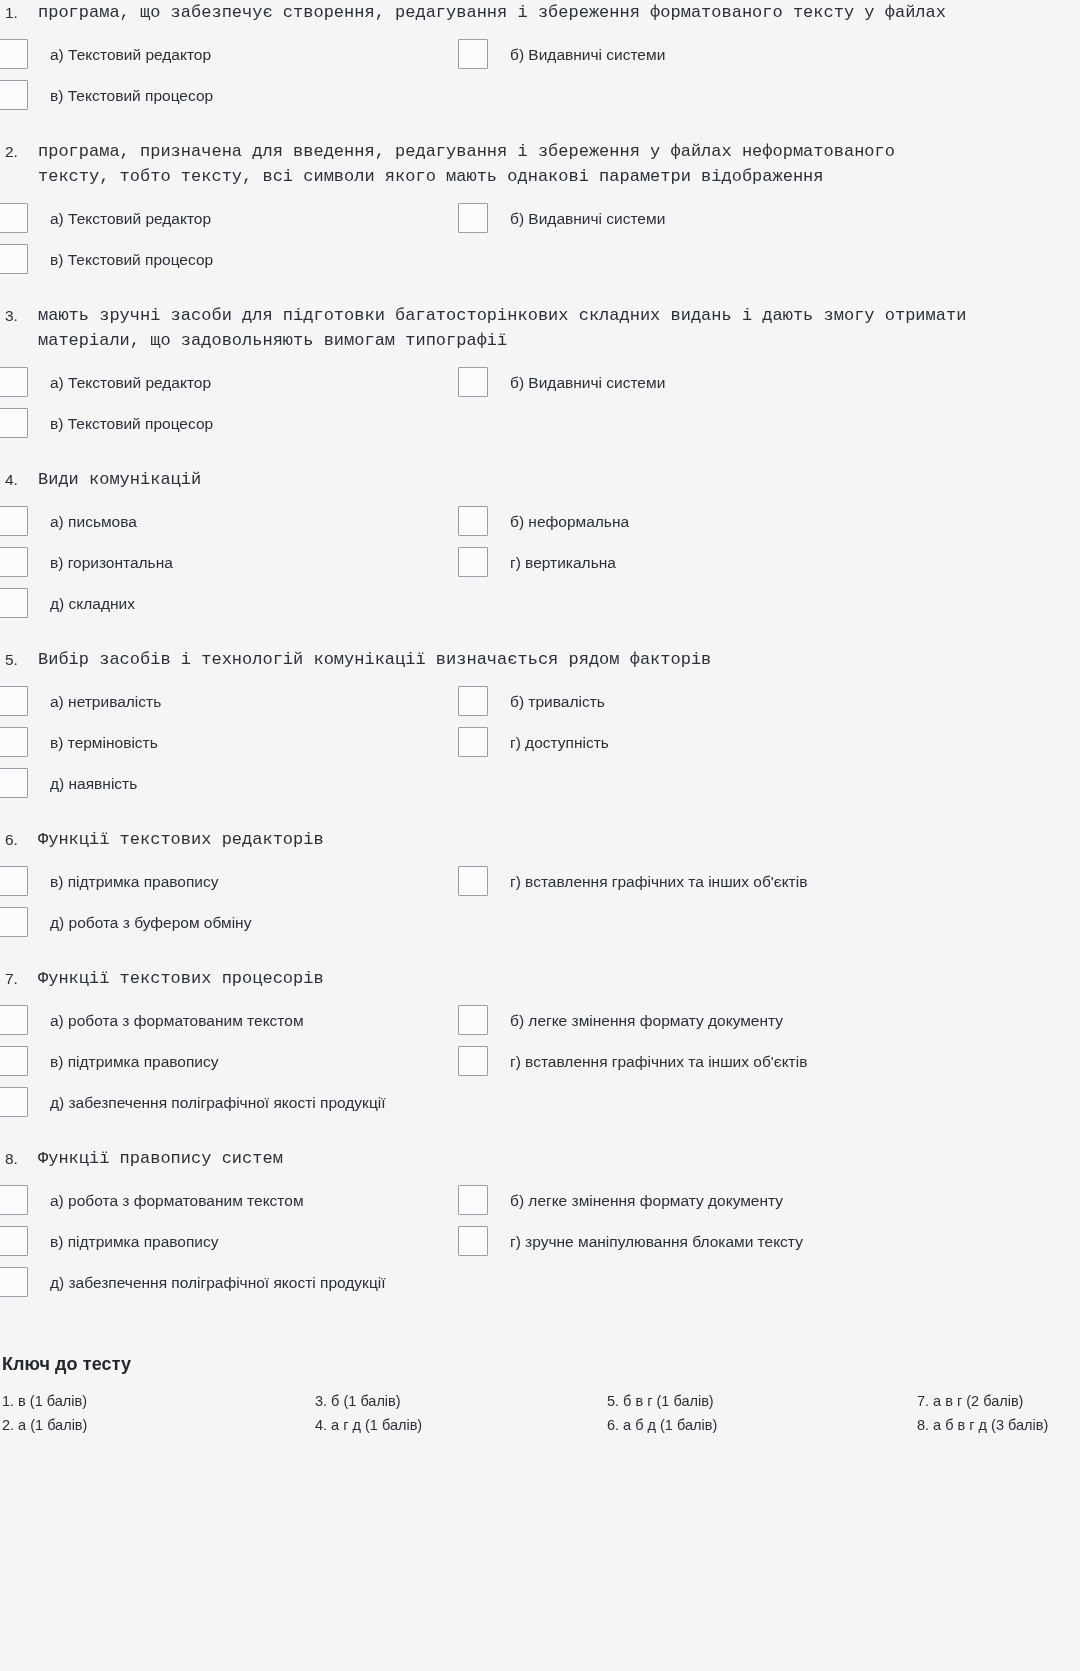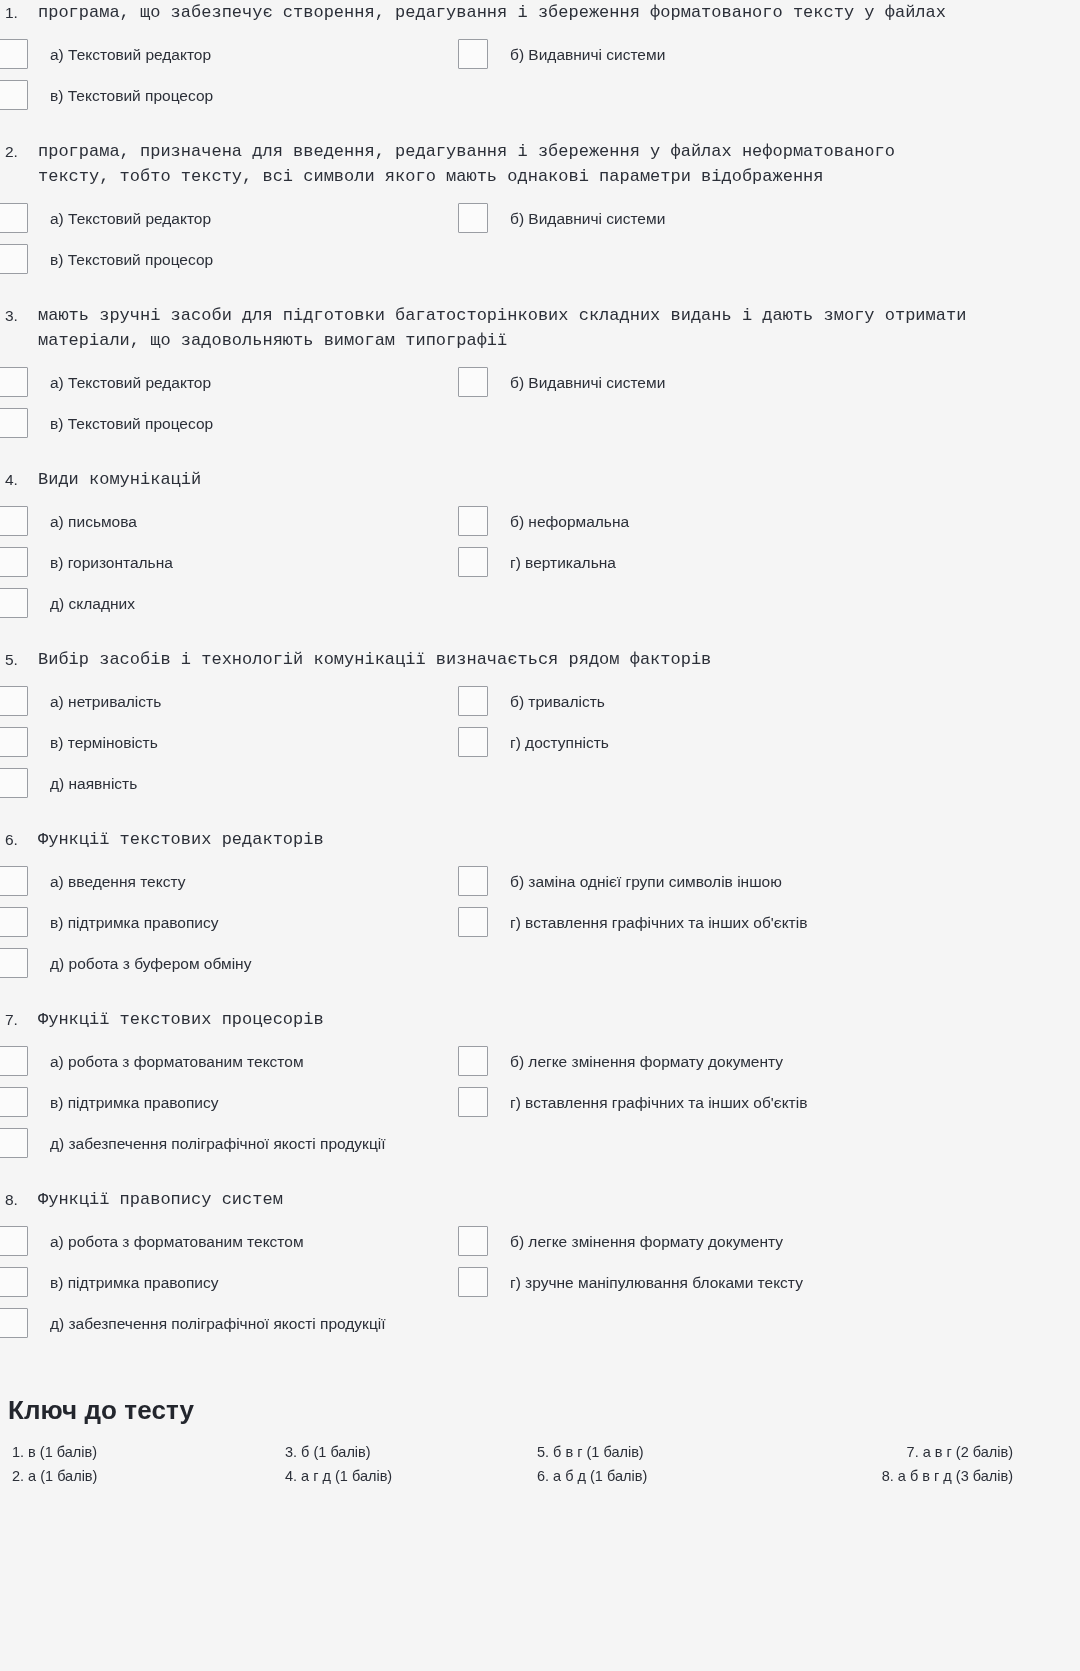--- a/index.html
+++ b/index.html
@@ -100,39 +100,40 @@
     white-space: nowrap;
   }
 
   
   .q-gap {
     height: 21px;
   }
 
   
   .key-title {
-    font-size: 26px;
+    font-size: 18px;
     font-weight: bold;
     color: #23262d;
-    padding-left: 8px;
+    padding-left: 2px;
     margin-top: 28px;
     margin-bottom: 14px;
     letter-spacing: 0.1px;
   }
   .key-grid {
     display: flex;
-    padding-left: 12px;
+    padding-left: 2px;
+    gap: 40px;
   }
   .key-col {
     flex: 0 0 253px;
   }
   .key-col:nth-child(1) { flex: 0 0 253px; }
   .key-col:nth-child(2) { flex: 0 0 252px; margin-left: 20px; }
   .key-col:nth-child(3) { flex: 0 0 270px; }
-  .key-col:nth-child(4) { flex: 1 1 auto; text-align: right; }
+  .key-col:nth-child(4) { flex: 1 1 auto; }
   .key-line {
     font-size: 14.5px;
     line-height: 24px;
     color: #2b2f38;
     white-space: nowrap;
   }
 </style>
 </head>
 <body>
 
@@ -285,30 +286,20 @@
       </div>
       <div class="question">
         <div class="q-head">
           <div class="q-num">6.</div>
           <div class="q-text">Функції текстових редакторів</div>
         </div>
         <div class="options">
           <div class="opt-row">
             <div class="opt col-a">
               <div class="checkbox"></div>
-              <div class="opt-label">а)  введення тексту</div>
-            </div>
-            <div class="opt col-b">
-              <div class="checkbox"></div>
-              <div class="opt-label">б)  заміна однієї групи символів іншою</div>
-            </div>
-          </div>
-          <div class="opt-row">
-            <div class="opt col-a">
-              <div class="checkbox"></div>
               <div class="opt-label">в)  підтримка правопису</div>
             </div>
             <div class="opt col-b">
               <div class="checkbox"></div>
               <div class="opt-label">г)  вставлення графічних та інших об'єктів</div>
             </div>
           </div>
           <div class="opt-row">
             <div class="opt col-a">
               <div class="checkbox"></div>

